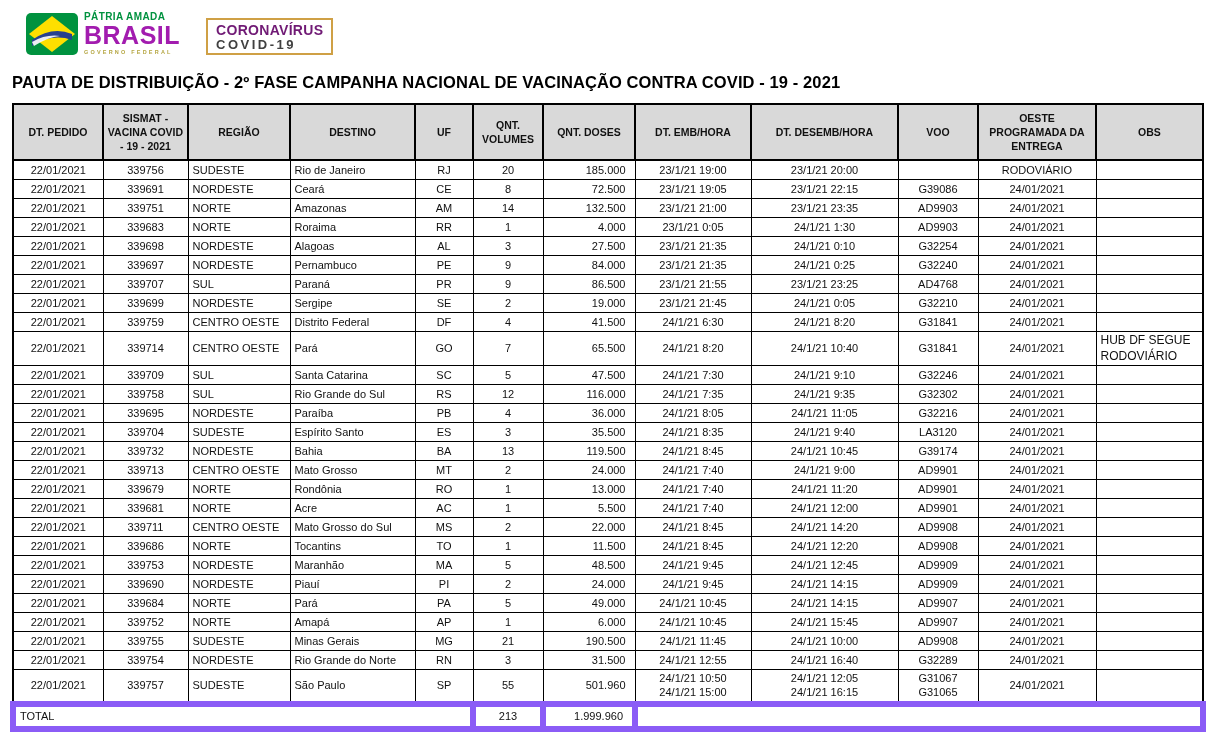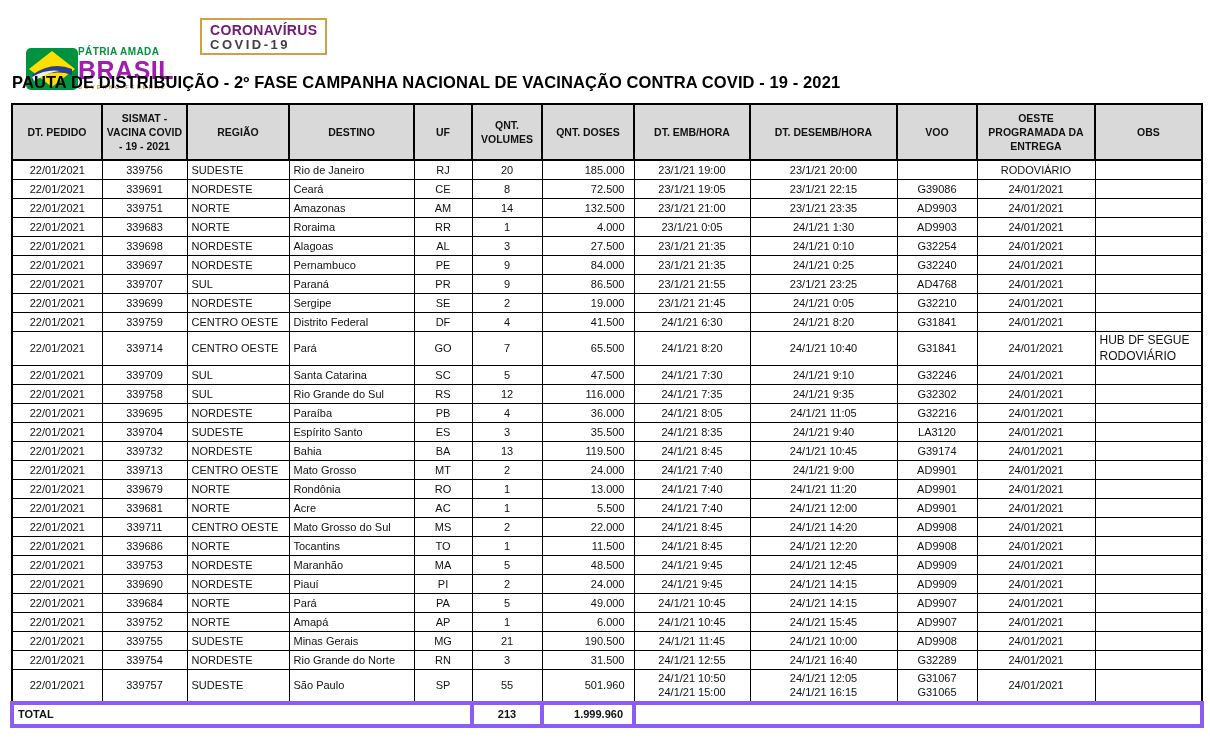--- a/index.html
+++ b/index.html
@@ -1,20 +1,20 @@
 <!DOCTYPE html>
 <html><head>
 <meta charset="utf-8">
 <style>
   html,body{margin:0;padding:0;background:#fff;}
   body{width:1210px;height:756px;font-family:"Liberation Sans",sans-serif;color:#111;position:relative;overflow:hidden;}
 
   
   .brand-row{display:flex;align-items:flex-start;gap:26px;padding:12px 0 0 26px;height:52px;}
-  .brasil-logo{display:flex;align-items:center;gap:0;margin-top:35px;}
+  .brasil-logo{display:flex;align-items:center;gap:6px;}
   .brasil-flag{width:52px;height:42px;}
   .brasil-text{display:flex;flex-direction:column;line-height:1;}
   .brasil-l1{color:#00923f;font-weight:bold;font-size:10px;letter-spacing:.4px;}
   .brasil-l2{color:#a21caf;font-weight:bold;font-size:25px;letter-spacing:.5px;margin-top:1px;}
   .brasil-l3{color:#b5a642;font-weight:bold;font-size:5.5px;letter-spacing:2.2px;margin-top:2px;}
   .vtclog{display:flex;align-items:center;gap:4px;margin-top:4px;}
   .vtc-word{font-weight:bold;font-size:27px;line-height:1;}
   .vtc-part{color:#1b75bc;}
   .log-part{color:#e8543c;}
   .covid-badge{border:2px solid #cfa045;background:#fff;padding:3px 8px 2px 8px;margin-top:6px;line-height:1.05;text-align:left;}
@@ -25,21 +25,21 @@
 
   
   .tbl-wrap{margin:11px 10px 0 10px;}
   table{border-collapse:collapse;table-layout:fixed;width:1190px;border:2px solid #000;}
   th{border:2px solid #000;background:#d9d9d9;font-weight:bold;font-size:10.5px;text-align:center;padding:3px 2px;height:48px;white-space:pre-line;line-height:1.35;}
   td{border:1px solid #000;font-size:11px;padding:1px 4px;height:16px;white-space:pre-line;line-height:1.3;overflow:hidden;vertical-align:middle;}
   td.a-c{text-align:center;}
   td.a-l{text-align:left;}
   td.a-r{text-align:right;padding-right:9px;}
   td.obs-cell{font-size:12px;}
-  tr.total-row td{border:4px solid #8b5cf6;font-weight:bold;height:17px;}
+  tr.total-row td{border:6px solid #8b5cf6;font-weight:normal;height:17px;}
   td.total-label{text-align:left;padding-left:4px;font-size:11px;}
 </style>
 </head>
 <body>
 
 <div class="brand-row">
 
   <div class="brasil-logo">
     <svg class="brasil-flag" viewBox="0 0 52 42">
       <rect x="0" y="0" width="52" height="42" rx="5" fill="#00923f"></rect>

